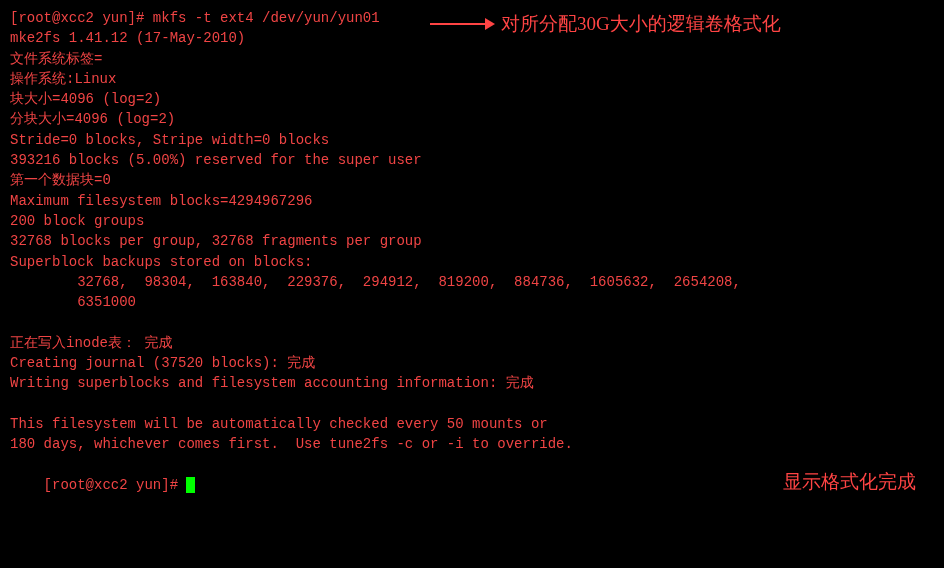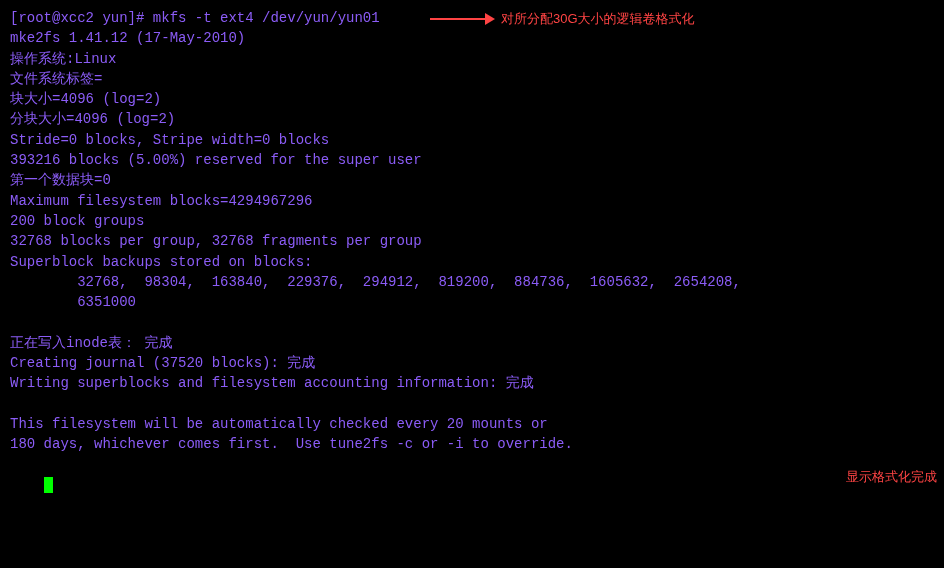--- a/index.html
+++ b/index.html
@@ -26,27 +26,27 @@
       position: relative;
       line-height: 1.45;
     }
 
     .line {
       white-space: pre;
       display: block;
     }
 
     .text-green {
-      color: #8b5cf6;
+      color: #ef4444;
     }
 
     .annotation-text {
       color: #FF4444;
-      font-family: Liberation Sans, sans-serif;
-      font-size: 13px;
+      font-family: Liberation Serif, serif;
+      font-size: 19px;
     }
 
     .arrow-line {
       border-top: 2px solid #FF4444;
       height: 0;
     }
 
     .cursor {
       display: inline-block;
       width: 9px;
@@ -81,40 +81,40 @@
 <div class="terminal">
 
   <div class="annotation-top">
     <div class="arrow-line" style="width:55px;"></div>
     <div class="arrow-head-right"></div>
     <span class="annotation-text" style="margin-left:6px;">对所分配30G大小的逻辑卷格式化</span>
   </div>
 
   <span class="line text-green">[root@xcc2 yun]# mkfs -t ext4 /dev/yun/yun01</span>
   <span class="line text-green">mke2fs 1.41.12 (17-May-2010)</span>
+  <span class="line text-green">文件系统标签=</span>
   <span class="line text-green">操作系统:Linux</span>
-  <span class="line text-green">文件系统标签=</span>
   <span class="line text-green">块大小=4096 (log=2)</span>
   <span class="line text-green">分块大小=4096 (log=2)</span>
   <span class="line text-green">Stride=0 blocks, Stripe width=0 blocks</span>
   <span class="line text-green">393216 blocks (5.00%) reserved for the super user</span>
   <span class="line text-green">第一个数据块=0</span>
   <span class="line text-green">Maximum filesystem blocks=4294967296</span>
   <span class="line text-green">200 block groups</span>
   <span class="line text-green">32768 blocks per group, 32768 fragments per group</span>
   <span class="line text-green">Superblock backups stored on blocks:</span>
   <span class="line text-green">        32768,  98304,  163840,  229376,  294912,  819200,  884736,  1605632,  2654208,</span>
   <span class="line text-green">        6351000</span>
   <span class="line text-green">&nbsp;</span>
   <span class="line text-green">正在写入inode表： 完成</span>
   <span class="line text-green">Creating journal (37520 blocks): 完成</span>
   <span class="line text-green">Writing superblocks and filesystem accounting information: 完成</span>
   <span class="line text-green">&nbsp;</span>
-  <span class="line text-green">This filesystem will be automatically checked every 20 mounts or</span>
+  <span class="line text-green">This filesystem will be automatically checked every 50 mounts or</span>
   <span class="line text-green">180 days, whichever comes first.  Use tune2fs -c or -i to override.</span>
   <span class="line text-green">
-    <span class="cursor"></span>
+    <span>[root@xcc2 yun]# </span><span class="cursor"></span>
   </span>
 
-  <div style="position:absolute; top:468px; right:7px; display:flex; align-items:center;">
+  <div style="position:absolute; top:468px; right:28px; display:flex; align-items:center;">
     <span class="annotation-text">显示格式化完成</span>
   </div>
 </div>
 
 </body></html>

